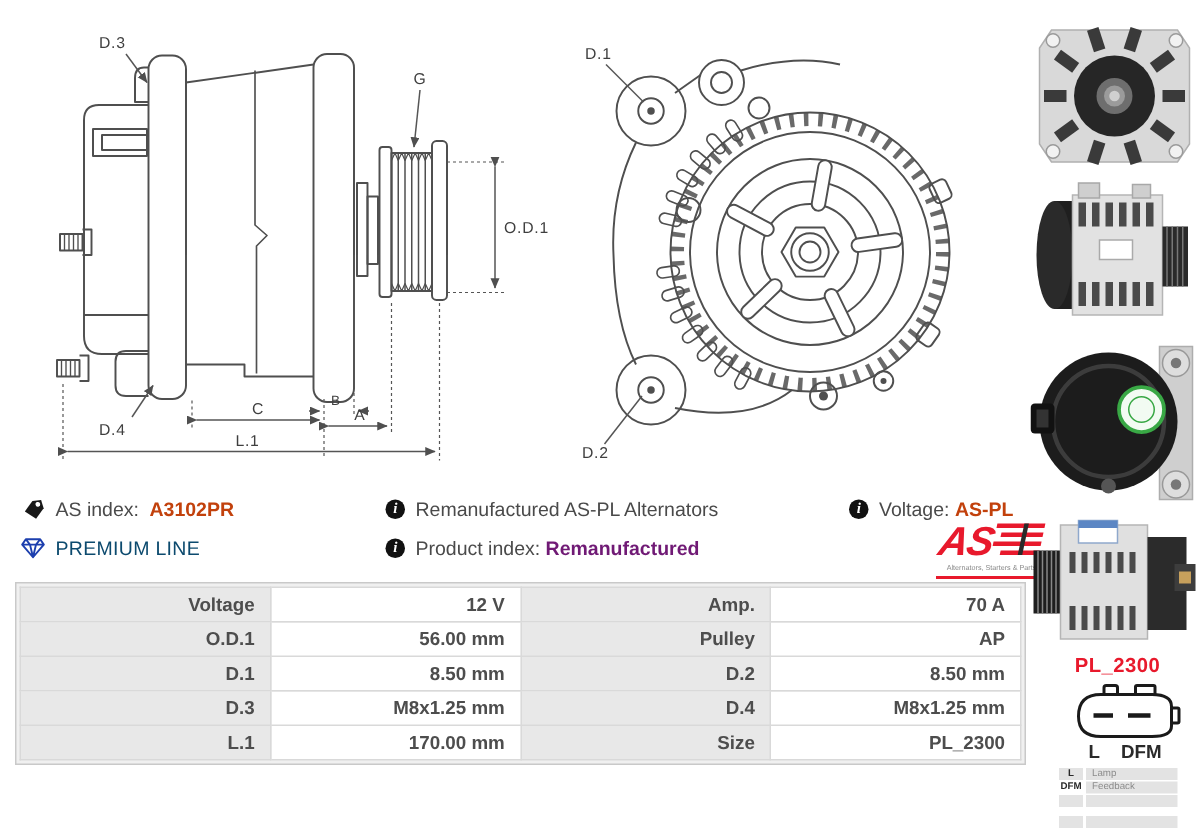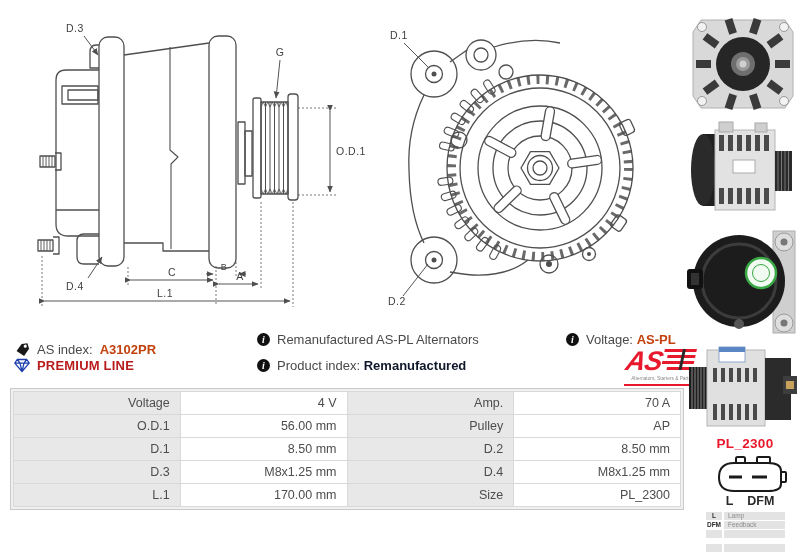--- a/index.html
+++ b/index.html
@@ -6,24 +6,24 @@
   #sheet{position:relative;width:800px;height:557px;background:#fff;overflow:hidden;
          font-family:"Liberation Sans",sans-serif;color:#4a4a4a;margin-top:10px;}
   svg text{font-family:"Liberation Sans",sans-serif;}
   .abs{position:absolute;}
   
   .info-item{position:absolute;display:flex;align-items:center;gap:7px;font-size:13px;color:#4a4a4a;white-space:nowrap;}
   .info-item b{color:#c2410c;}
   .info-icon{display:inline-flex;width:13px;height:13px;border-radius:50%;background:#111;color:#fff;
              align-items:center;justify-content:center;font-size:10px;font-weight:bold;font-style:italic;
              font-family:"Liberation Serif",serif;flex:0 0 auto;}
-  .premium{color:#b91c1c;font-weight:bold;letter-spacing:.2px;}
-  .ptype-val{color:#0f172a;font-weight:bold;}
+  .premium{color:#0c4a6e;font-weight:normal;letter-spacing:.2px;}
+  .ptype-val{color:#701a75;font-weight:bold;}
   
-  .spec-wrap{position:absolute;left:10px;top:378px;width:668px;border:1px solid #c9c9c9;background:#f0f0f0;padding:2px;}
+  .spec-wrap{position:absolute;left:10px;top:378px;width:668px;border:1px solid #c9c9c9;background:#f0f0f0;padding:2px;font-weight:bold;}
   table.spec{border-collapse:collapse;width:100%;table-layout:fixed;font-size:12.5px;color:#4d4d4d;}
   table.spec td{border:1px solid #d9d9d9;height:22px;padding:0 10px 0 2px;text-align:right;
                 overflow:hidden;white-space:nowrap;}
   td.lbl{background:#e8e8e8;}
   td.val{background:#ffffff;}
   
   .photo{position:absolute;left:687px;width:112px;}
   .plug-code{position:absolute;left:690px;top:426px;width:110px;text-align:center;
              color:#e8192c;font-weight:bold;font-size:13.5px;letter-spacing:.3px;}
   .pin-row{position:absolute;left:712px;top:484px;width:76px;display:flex;justify-content:center;gap:14px;
@@ -181,21 +181,21 @@
     <g stroke="#555" stroke-width="1" fill="none">
       <path d="M404,33 L429,58"></path>
       <path d="M403,286 L428,254"></path>
     </g>
     <g fill="#3f3f3f" font-size="10.5" letter-spacing="0.5">
       <text x="390" y="29">D.1</text>
       <text x="388" y="295">D.2</text>
     </g>
   </svg>
 
-  <div class="info-item" style="left:15px;top:332px">
+  <div class="info-item" style="left:15px;top:322px">
     <svg width="15" height="15" viewBox="0 0 16 16">
       <path d="M1.5,8.2 L8.3,2 L14.5,2.6 L15,8.8 L8.2,15 Z" fill="#181818" transform="rotate(-12,8,8)"></path>
       <circle cx="11.6" cy="5.2" r="1.7" fill="#fff" transform="rotate(-12,8,8)"></circle>
     </svg>
     <span>AS index:</span>
       <b>A3102PR</b>
   </div>
 
   <div class="info-item" style="left:257px;top:322px">
     <span class="info-icon">i</span>
@@ -230,21 +230,21 @@
     </g>
     <text x="39" y="36" font-size="4.8" fill="#8a8a8a" text-anchor="middle">Alternators, Starters &amp; Parts</text>
     <rect x="2" y="40" width="74" height="2" fill="#e8192c"></rect>
   </svg>
 
   <div class="spec-wrap">
     <table class="spec">
       <tbody>
         <tr>
           <td class="lbl">Voltage</td>
-          <td class="val">4 V</td>
+          <td class="val">12 V</td>
           <td class="lbl">Amp.</td>
           <td class="val">70 A</td>
         </tr>
         <tr>
           <td class="lbl">O.D.1</td>
           <td class="val">56.00 mm</td>
           <td class="lbl">Pulley</td>
           <td class="val">AP</td>
         </tr>
         <tr>

